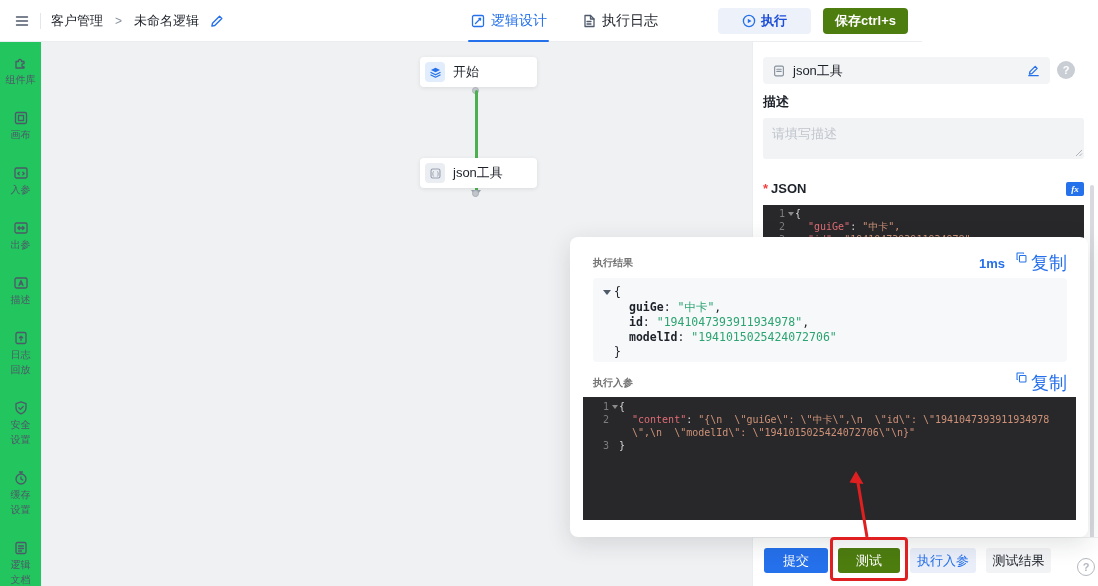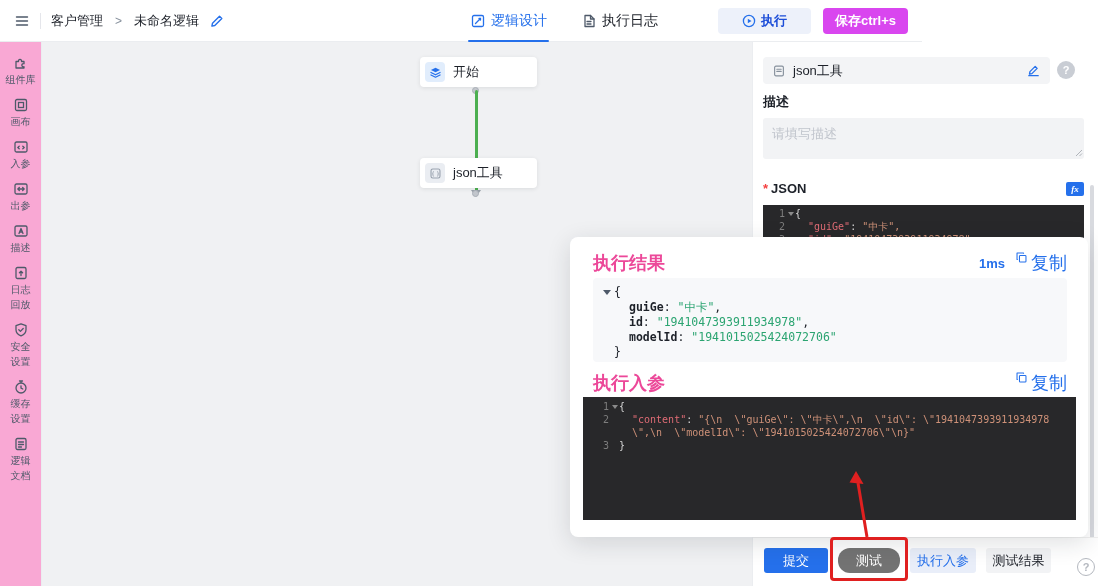--- a/index.html
+++ b/index.html
@@ -13,24 +13,24 @@
   .tb-divider { width:1px; height:16px; background:#e5e6eb; }
   .crumb { font-size:13px; color:#1d2129; }
   .crumb-sep { color:#86909c; font-size:12px; margin:0 2px; }
   .tabs { position:absolute; left:470px; top:0; height:42px; display:flex; gap:34px; }
   .tab { display:flex; align-items:center; gap:5px; font-size:14px; color:#1d2129; height:42px; cursor:pointer; position:relative; }
   .tab.active { color:#2570eb; }
   .tab.active .tab-underline { position:absolute; left:-2px; right:-2px; bottom:0; height:2px; background:#2570eb; border-radius:1px; }
   .tb-right { position:absolute; right:14px; top:8px; display:flex; gap:12px; }
   .btn { display:flex; align-items:center; justify-content:center; gap:5px; height:26px; border-radius:4px; font-size:13px; cursor:pointer; border:none; }
   .btn-run { background:#edf1fa; color:#1d4ed8; padding:0 24px;font-weight:bold; }
-  .btn-save { background:#d946ef; color:#fff; padding:4px 12px; font-weight:bold; }
-
-  
-  .sidebar { position:absolute; left:0; top:42px; width:42px; height:544px; background:#f9a8d4; border-right:1px solid #ebedf0; display:flex; flex-direction:column; align-items:center; padding-top:13px; gap:11px; z-index:3; }
+  .btn-save { background:#4d7c0f; color:#fff; padding:4px 12px; font-weight:bold; }
+
+  
+  .sidebar { position:absolute; left:0; top:42px; width:42px; height:544px; background:#22c55e; border-right:1px solid #ebedf0; display:flex; flex-direction:column; align-items:center; padding-top:13px; gap:24px; z-index:3; }
   .side-item { display:flex; flex-direction:column; align-items:center; gap:3px; color:#4e5969; font-size:10px; line-height:12px; cursor:pointer; text-align:center; }
   .side-item span:empty { display:none; }
   .icon16 { width:16px; height:16px; display:block; }
 
   
   .canvas { position:absolute; left:42px; top:42px; width:710px; height:544px; background:#f0f1f3; z-index:1; }
   .node { position:absolute; width:117px; height:30px; background:#fff; border-radius:4px; box-shadow:0 1px 4px rgba(31,35,41,.10); display:flex; align-items:center; gap:8px; padding-left:5px; cursor:pointer; }
   .node-icon { width:20px; height:20px; border-radius:4px; display:flex; align-items:center; justify-content:center; }
   .node-icon.start { background:#e1edfc; }
   .node-icon.json { background:#eaedf2; }
@@ -63,29 +63,29 @@
   .tok-k { color:#e06c75; }
   .tok-p { color:#d4d4d4; }
   .tok-s { color:#ce9178; }
   .ind { display:inline-block; width:13px; }
 
   .panel-scrollbar { position:absolute; left:337px; top:143px; width:4px; height:372px; background:#d8dadf; border-radius:2px; cursor:pointer; }
 
   .panel-footer { position:absolute; left:0; top:495px; width:346px; height:49px; border-top:1px solid #f0f0f0; background:#fff; display:flex; gap:10px; padding:10px 0 0 11px; }
   .btn-sm { height:25px; border:none; border-radius:3px; font-size:13px; cursor:pointer; display:flex; align-items:center; justify-content:center; }
   .btn-submit { width:64px; background:#2570eb; color:#fff; }
-  .btn-test { width:62px; background:#737373; color:#fff;border-radius:12px; }
+  .btn-test { width:62px; background:#4d7c0f; color:#fff; }
   .btn-struct { width:66px; background:#e9eef9; color:#2570eb; }
   .btn-result { width:65px; background:#f2f3f5; color:#1d2129; }
   .help-outline { position:absolute; left:324px; top:516px; width:18px; height:18px; border-radius:50%; border:1.5px solid #b4b8bf; color:#b4b8bf; font-size:11px; font-weight:bold; display:flex; align-items:center; justify-content:center; background:#fff; cursor:pointer; }
 
   
   .modal { position:absolute; left:570px; top:237px; width:518px; height:300px; background:#fff; border-radius:8px; box-shadow:0 6px 24px rgba(31,35,41,.14); z-index:6; }
   .modal-sec-head { position:absolute; left:23px; right:21px; display:flex; align-items:center; }
-  .modal-title { font-size:18px; font-weight:bold; color:#ec4899; }
+  .modal-title { font-size:10px; font-weight:bold; color:#737373; }
   .duration { margin-left:auto; color:#2570eb; font-size:13px; font-weight:bold; }
   .copy-link { display:flex; gap:3px; color:#2570eb; font-size:18px; cursor:pointer; margin-left:10px; }
   .result-box { position:absolute; left:23px; top:41px; width:474px; height:84px; background:#f7f8fa; border-radius:4px; padding:7px 10px; font-family:"DejaVu Sans Mono","Liberation Mono",monospace; font-size:11.5px; line-height:15px; color:#1d2129; }
   .tree-caret { display:inline-block; width:0; height:0; border-left:4px solid transparent; border-right:4px solid transparent; border-top:5px solid #4e5969; margin-right:3px; vertical-align:middle; cursor:pointer; }
   .tree-row { padding-left:26px; white-space:pre; }
   .tree-key { font-weight:bold; color:#1d2129; }
   .tree-val { color:#2ba471; }
   .modal .dark-editor { position:absolute; left:13px; top:160px; width:493px; height:123px; padding-top:3px; }
   .modal .ln { width:26px; flex:0 0 26px; }
 

